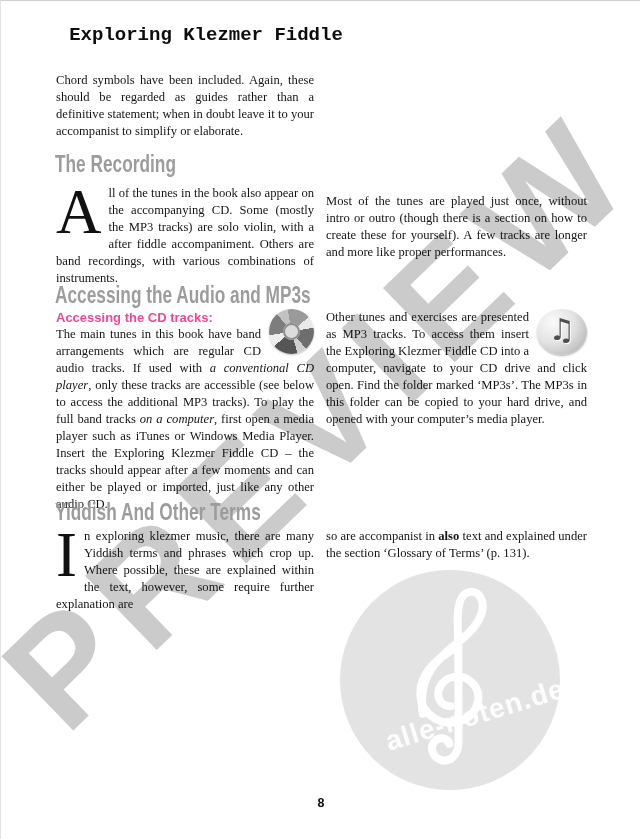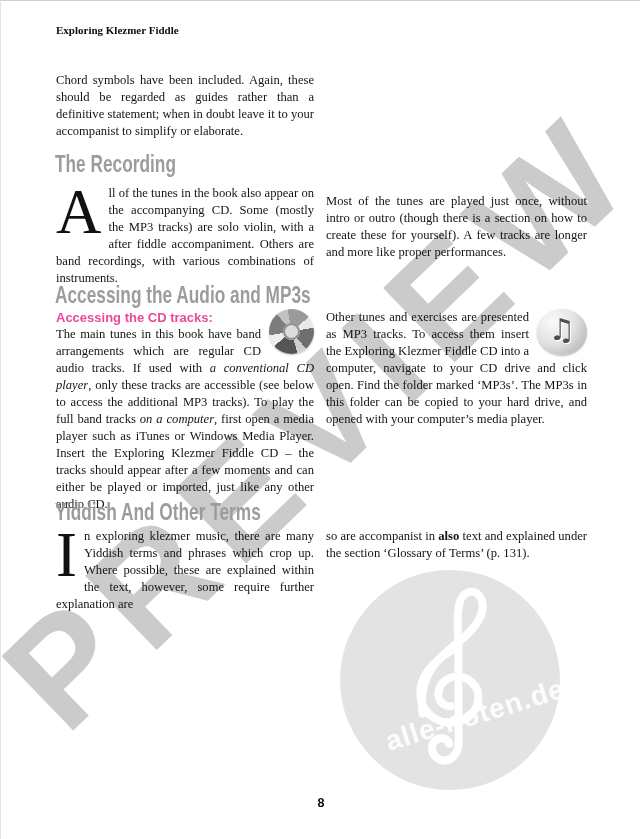--- a/index.html
+++ b/index.html
@@ -22,22 +22,22 @@
     font-family:"Liberation Sans", sans-serif;
     font-weight:bold;font-size:150px;letter-spacing:16px;
     color:#cbcbcb;white-space:nowrap;line-height:1;
   }
   .clef-wm{position:absolute;left:338px;top:568px;width:222px;height:222px;}
   
   .content{position:absolute;inset:0;z-index:1;}
   .blk{position:absolute;box-sizing:border-box;}
   .header{
     left:55px;top:23px;width:300px;
-    font-family:Liberation Serif, serif;
-    font-weight:bold;font-size:11px;color:#0d0d0d;
+    font-family:Liberation Mono, monospace;
+    font-weight:bold;font-size:19px;color:#0d0d0d;text-align:center;
   }
   .body-text{
     font-size:12.6px;line-height:17px;text-align:justify;
   }
   .col-l{left:55px;width:258px;}
   .col-r{left:325px;width:261px;}
   .gray-head{
     font-family:"Liberation Sans", sans-serif;
     font-weight:bold;font-size:24px;line-height:1;
     color:#9c9c9c;letter-spacing:0px;white-space:nowrap;

